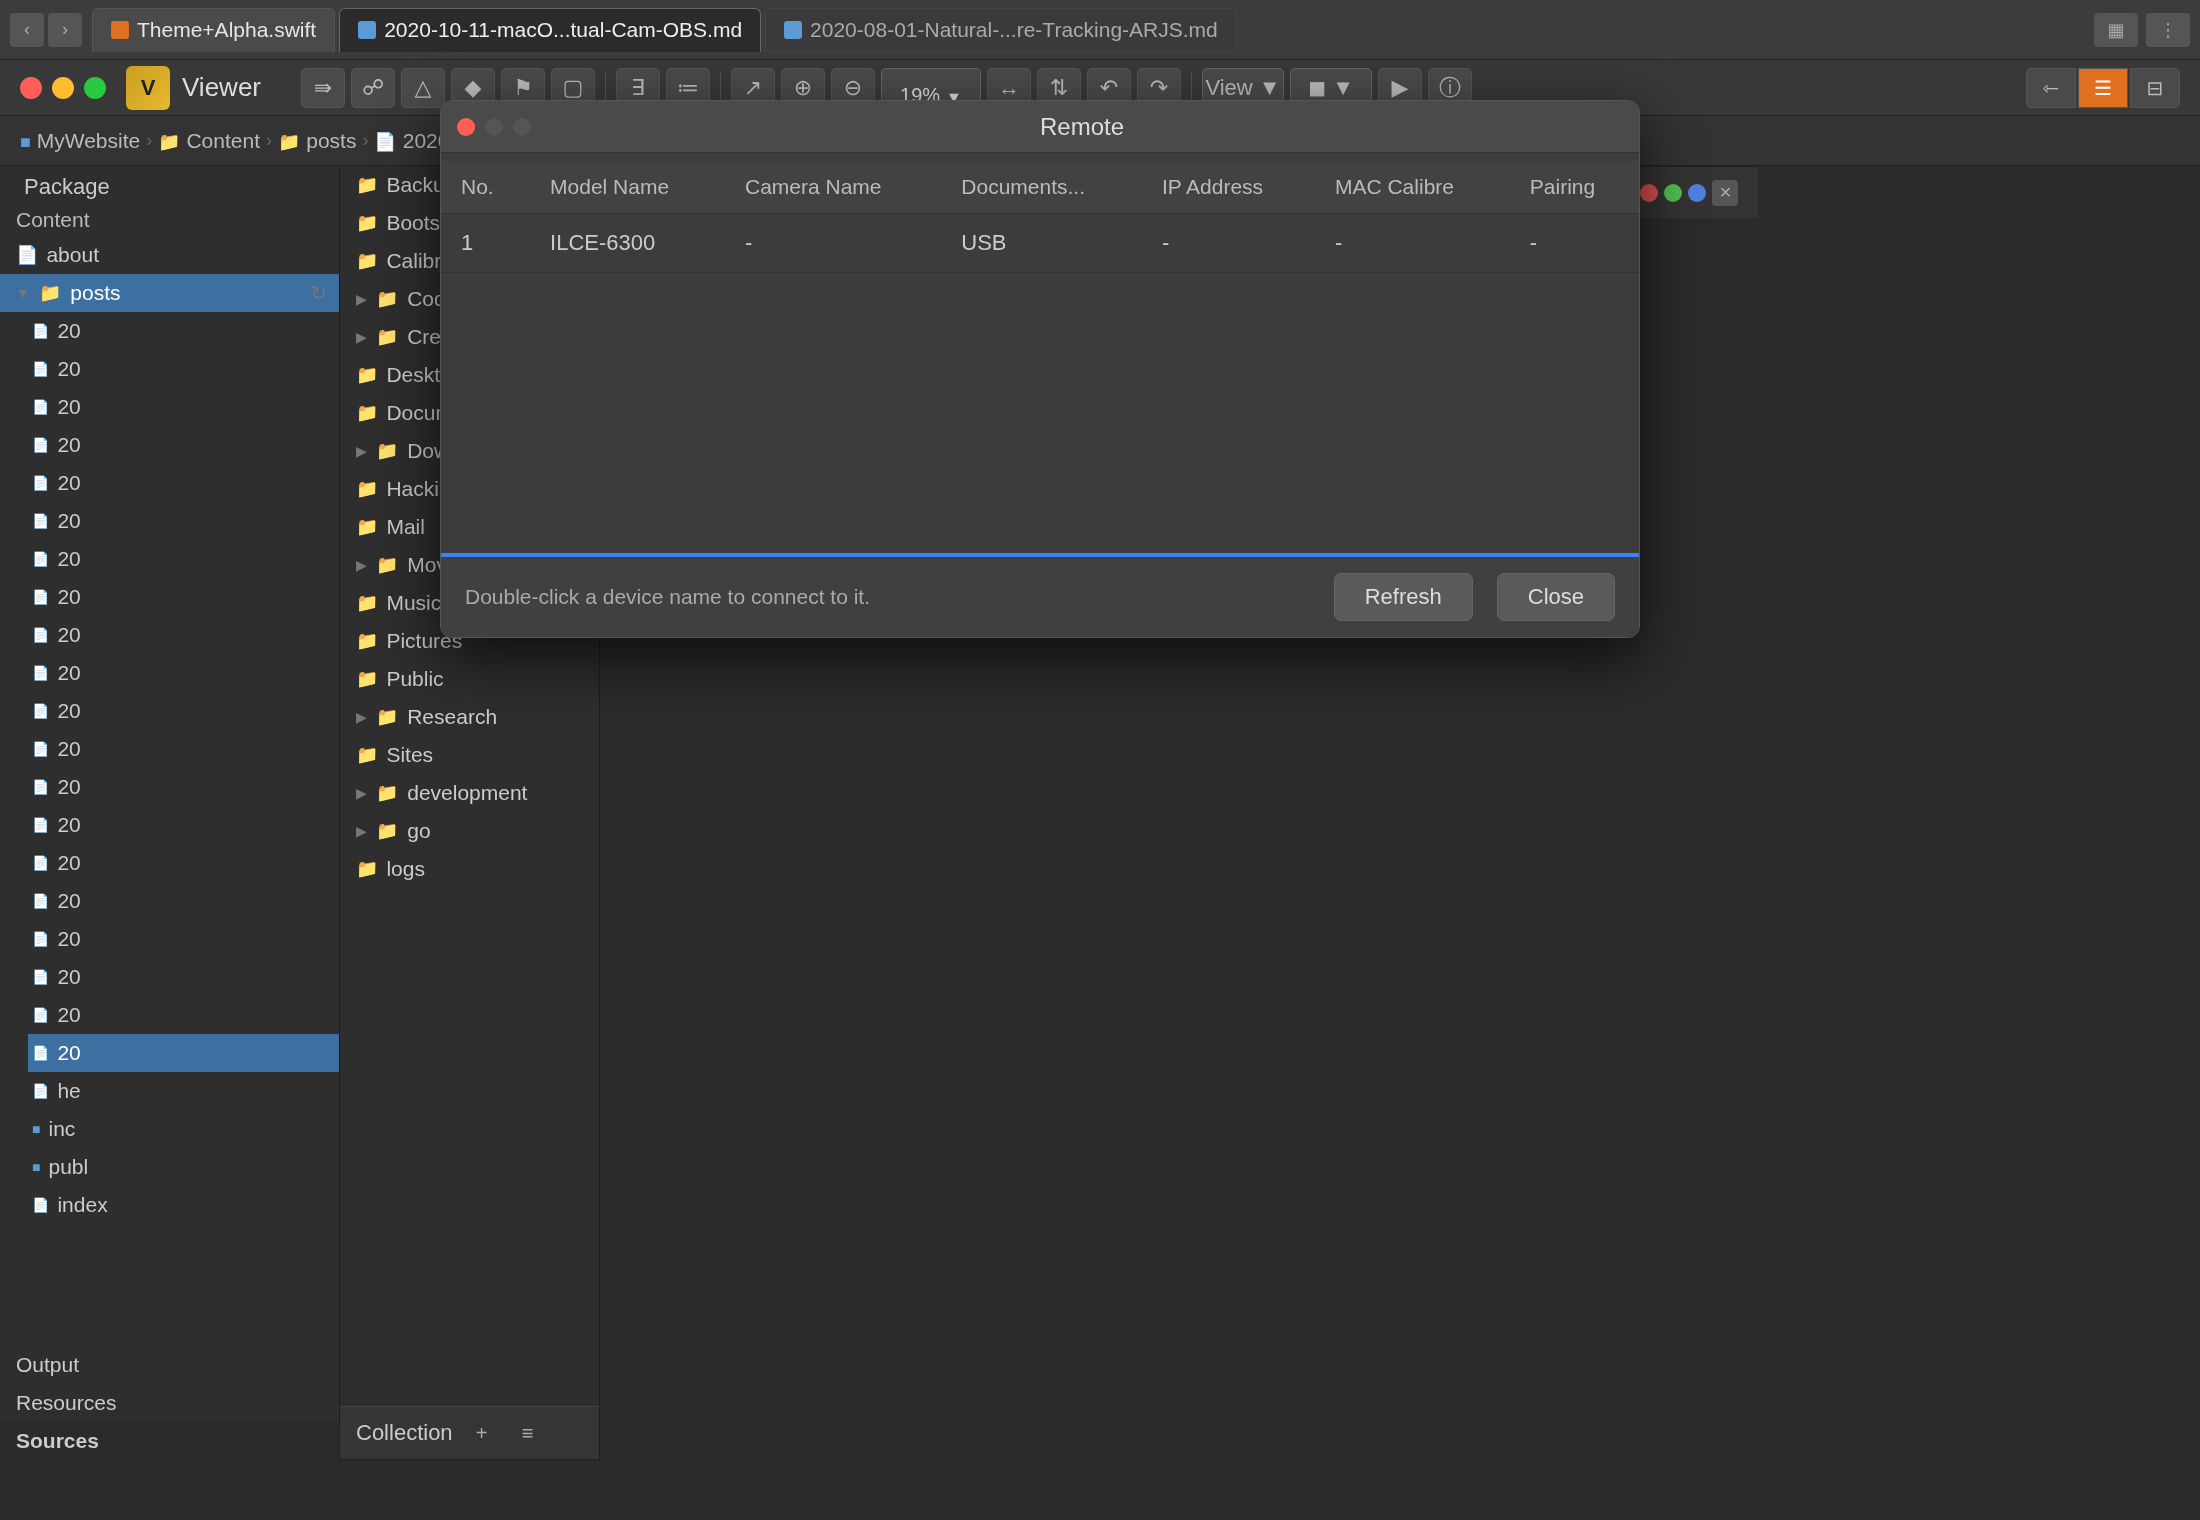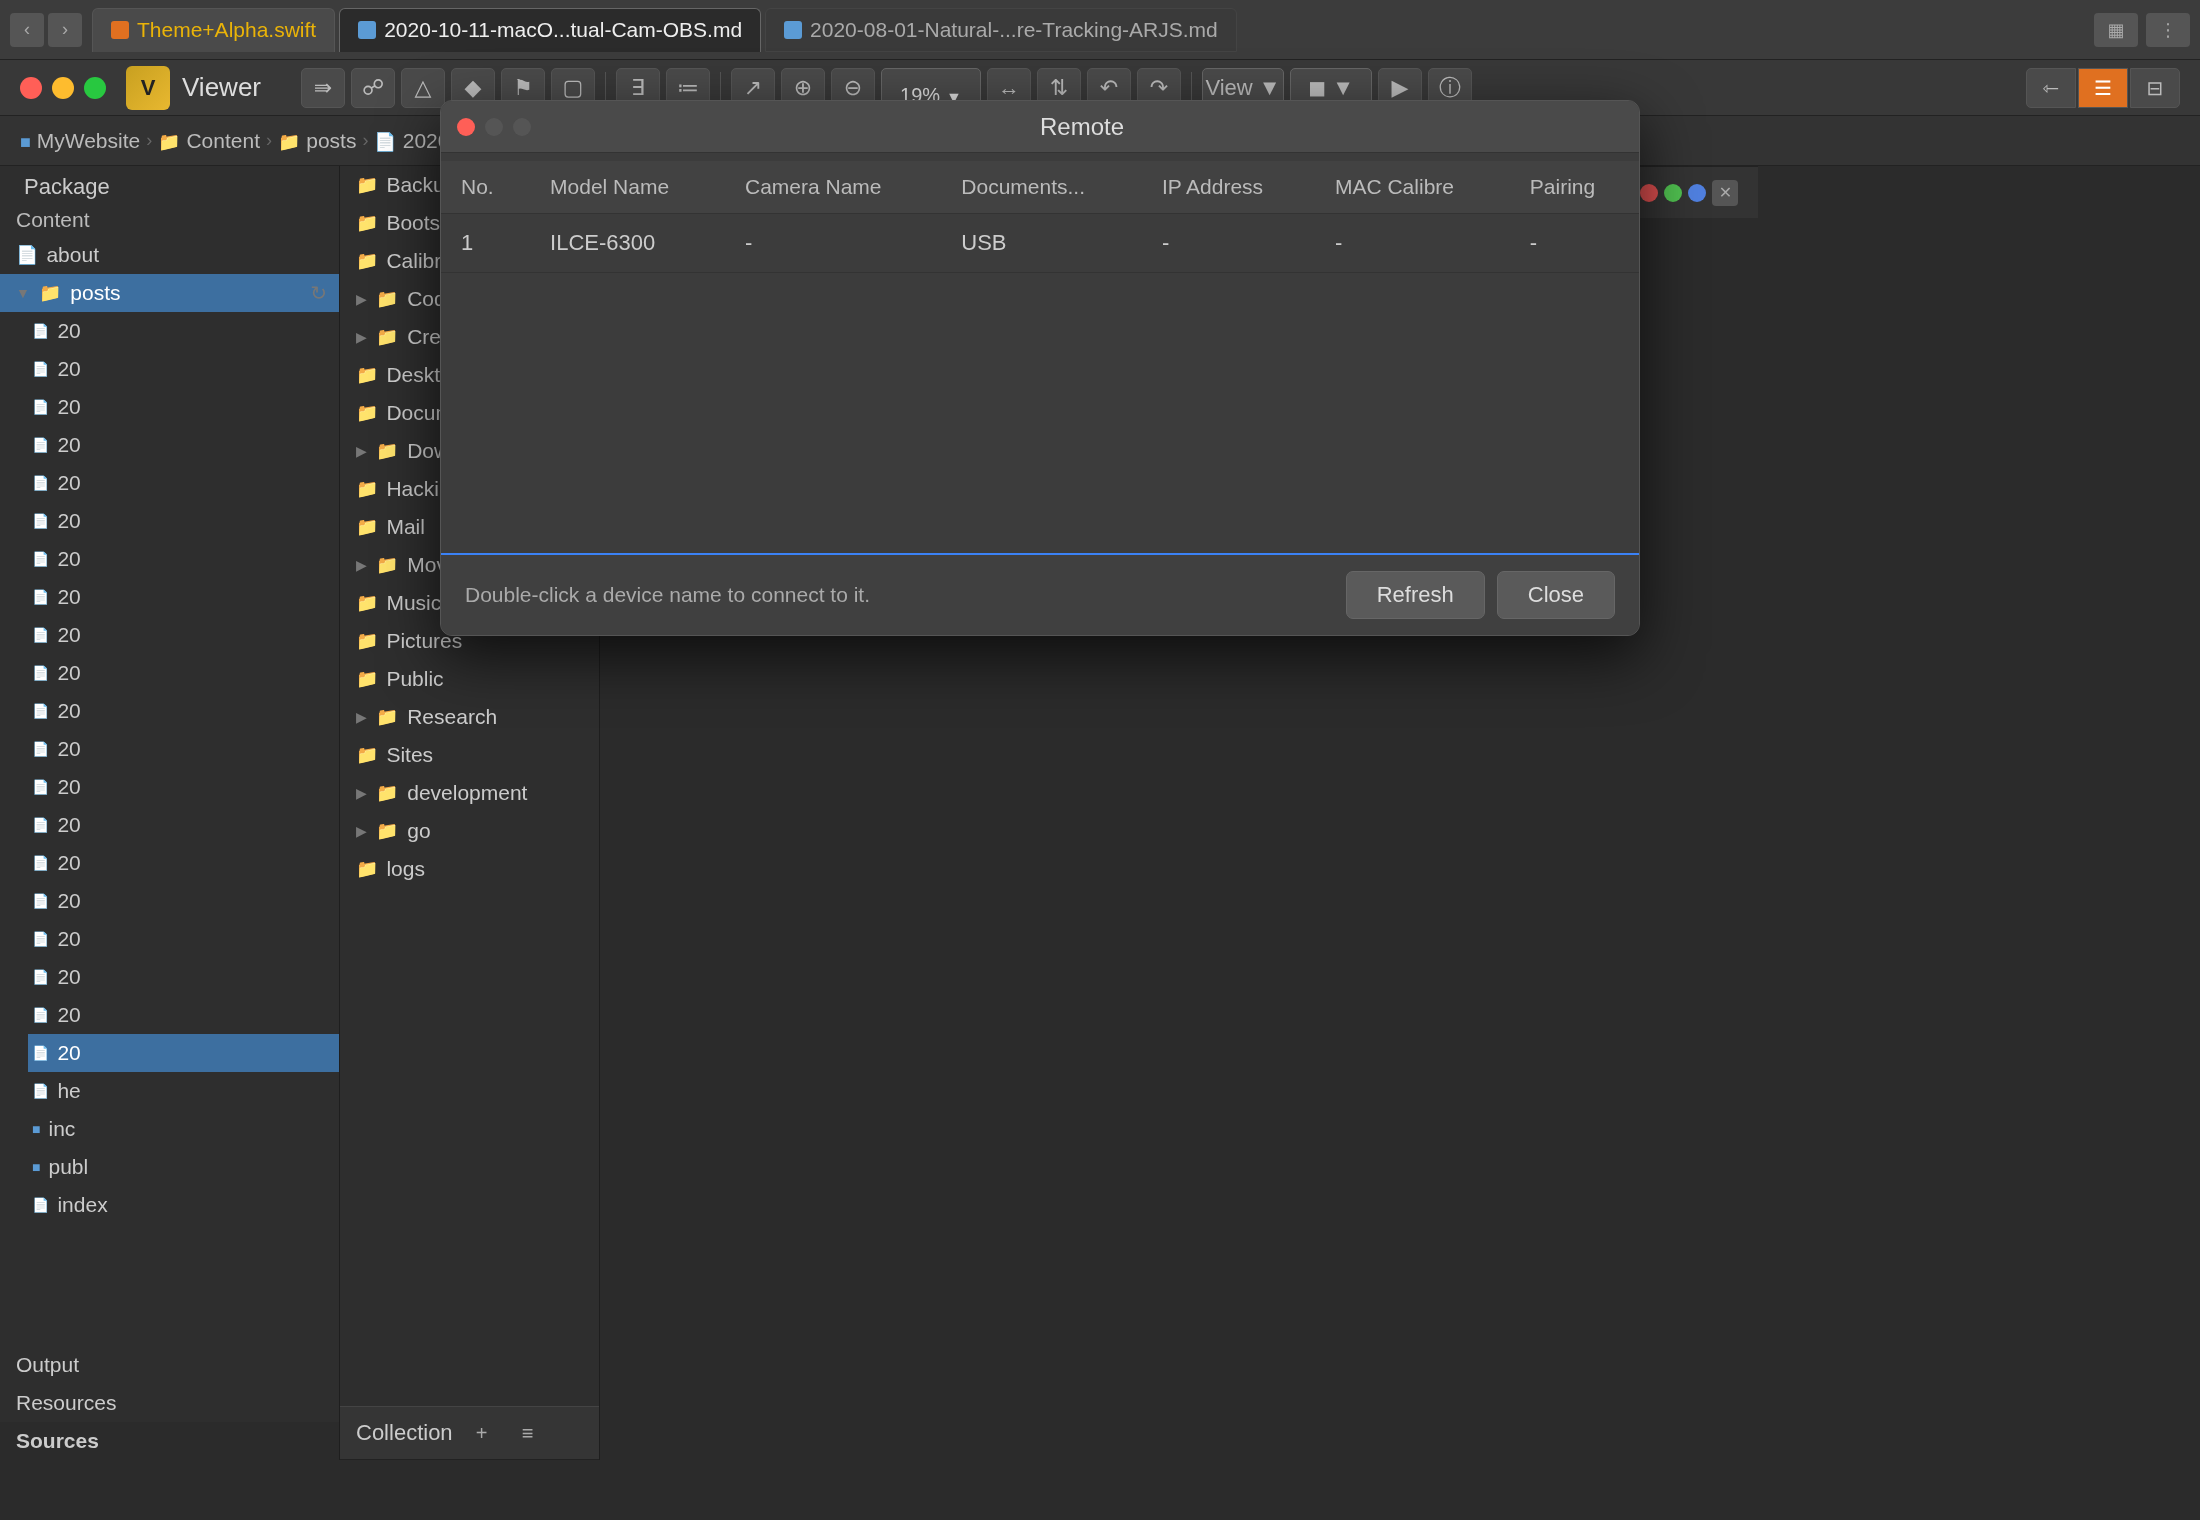--- a/index.html
+++ b/index.html
@@ -24,21 +24,21 @@
     }
     .tab {
       display: flex;
       align-items: center;
       height: 44px;
       padding: 0 18px;
       background: #4a4a4a;
       border-radius: 6px 6px 0 0;
       margin-right: 4px;
       font-size: 21px;
-      color: #eab308;
+      color: #e5e5e5;
       gap: 8px;
       cursor: pointer;
       border: 1px solid #555;
       border-bottom: none;
     }
     .tab.active {
       background: #2b2b2b;
       color: #eee;
       border-color: #666;
     }
@@ -403,23 +403,23 @@
     }
     .dialog-body {
       padding: 8px 0;
       min-height: 400px;
       background: #3c3c3c;
     }
     .dialog-footer {
       display: flex;
       align-items: center;
       padding: 16px 24px;
-      border-top: 2px solid #3b82f6;
+      border-top: 4px solid #3b82f6;
       background: #404040;
-      gap: 12px;
+      gap: 24px;
     }
     .dialog-hint {
       flex: 1;
       font-size: 21px;
       color: #aaa;
     }
     .dialog-btn {
       padding: 10px 30px;
       border-radius: 7px;
       font-size: 22px;

